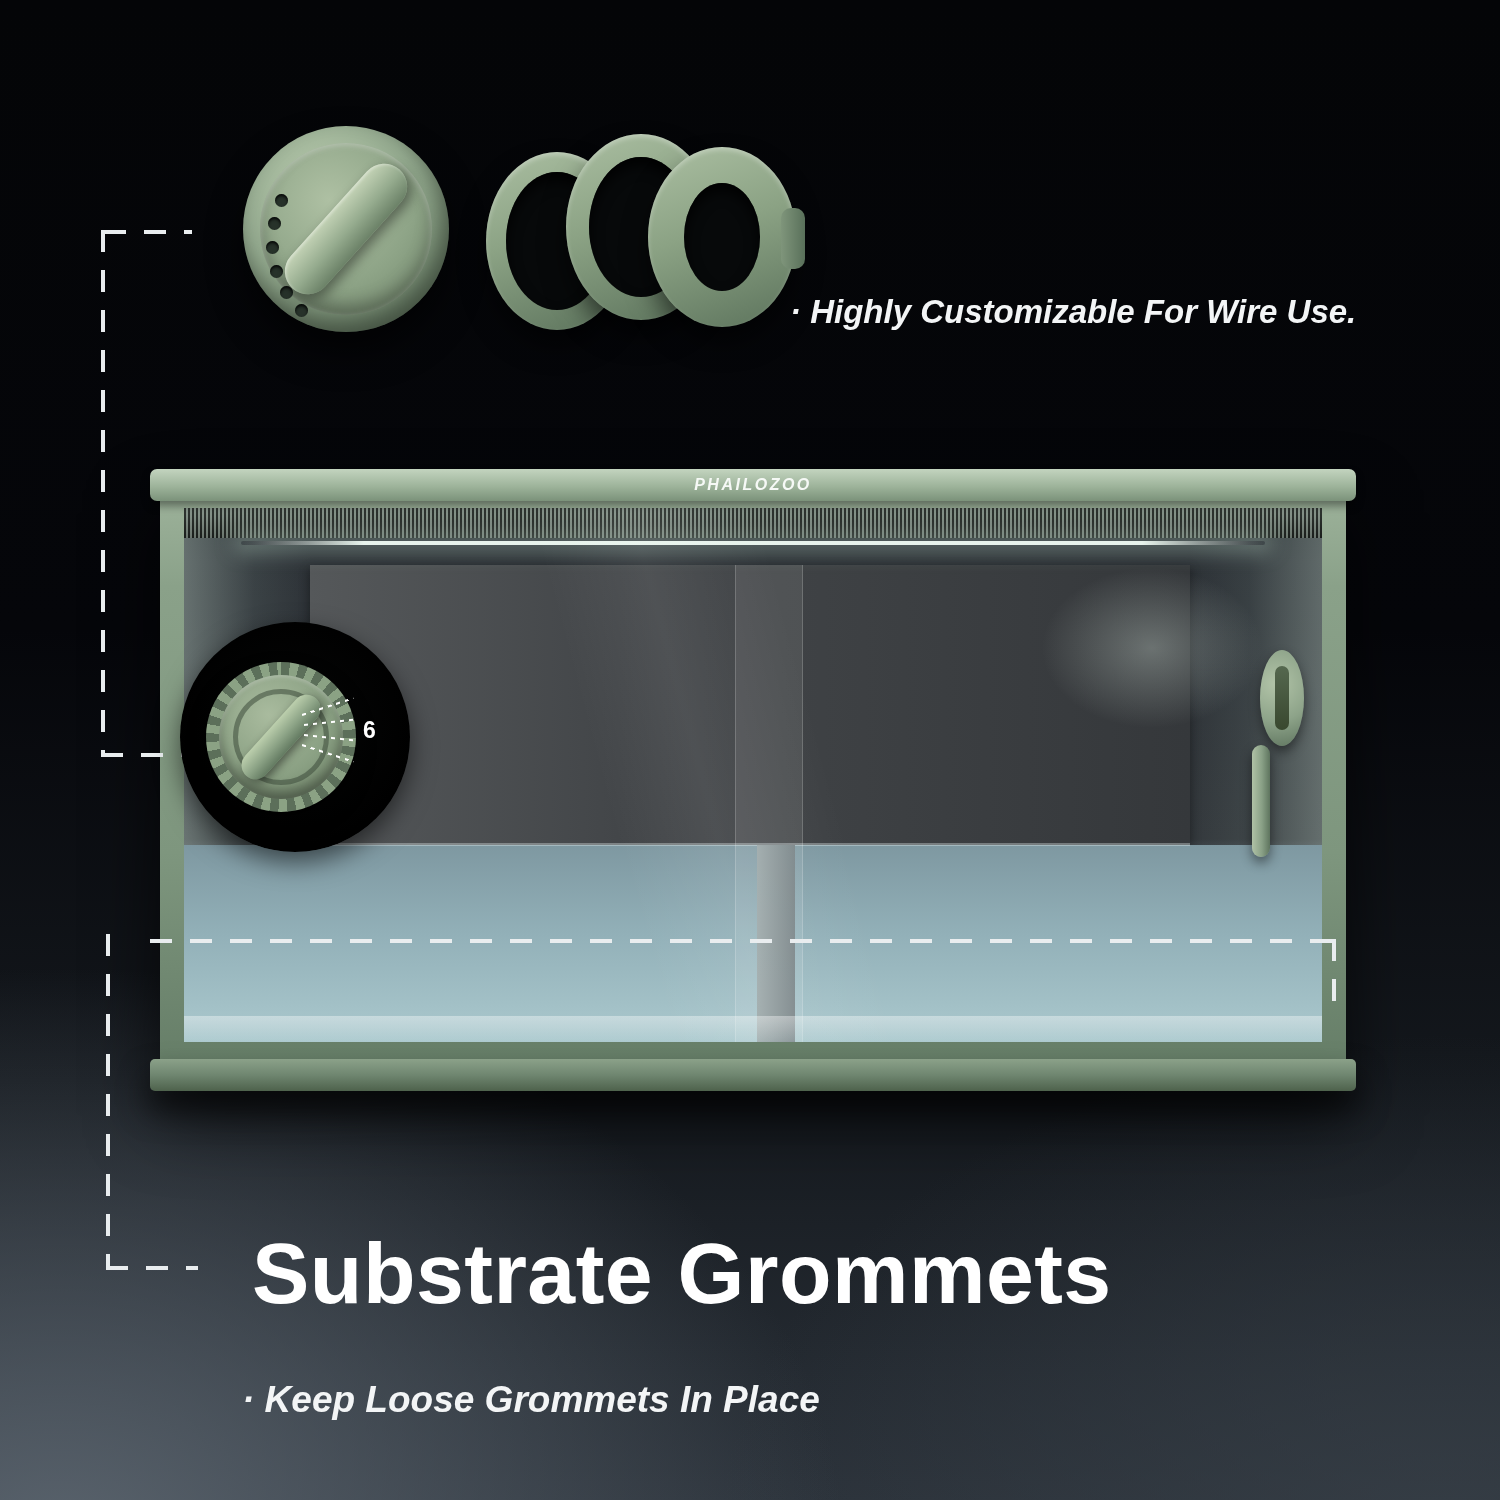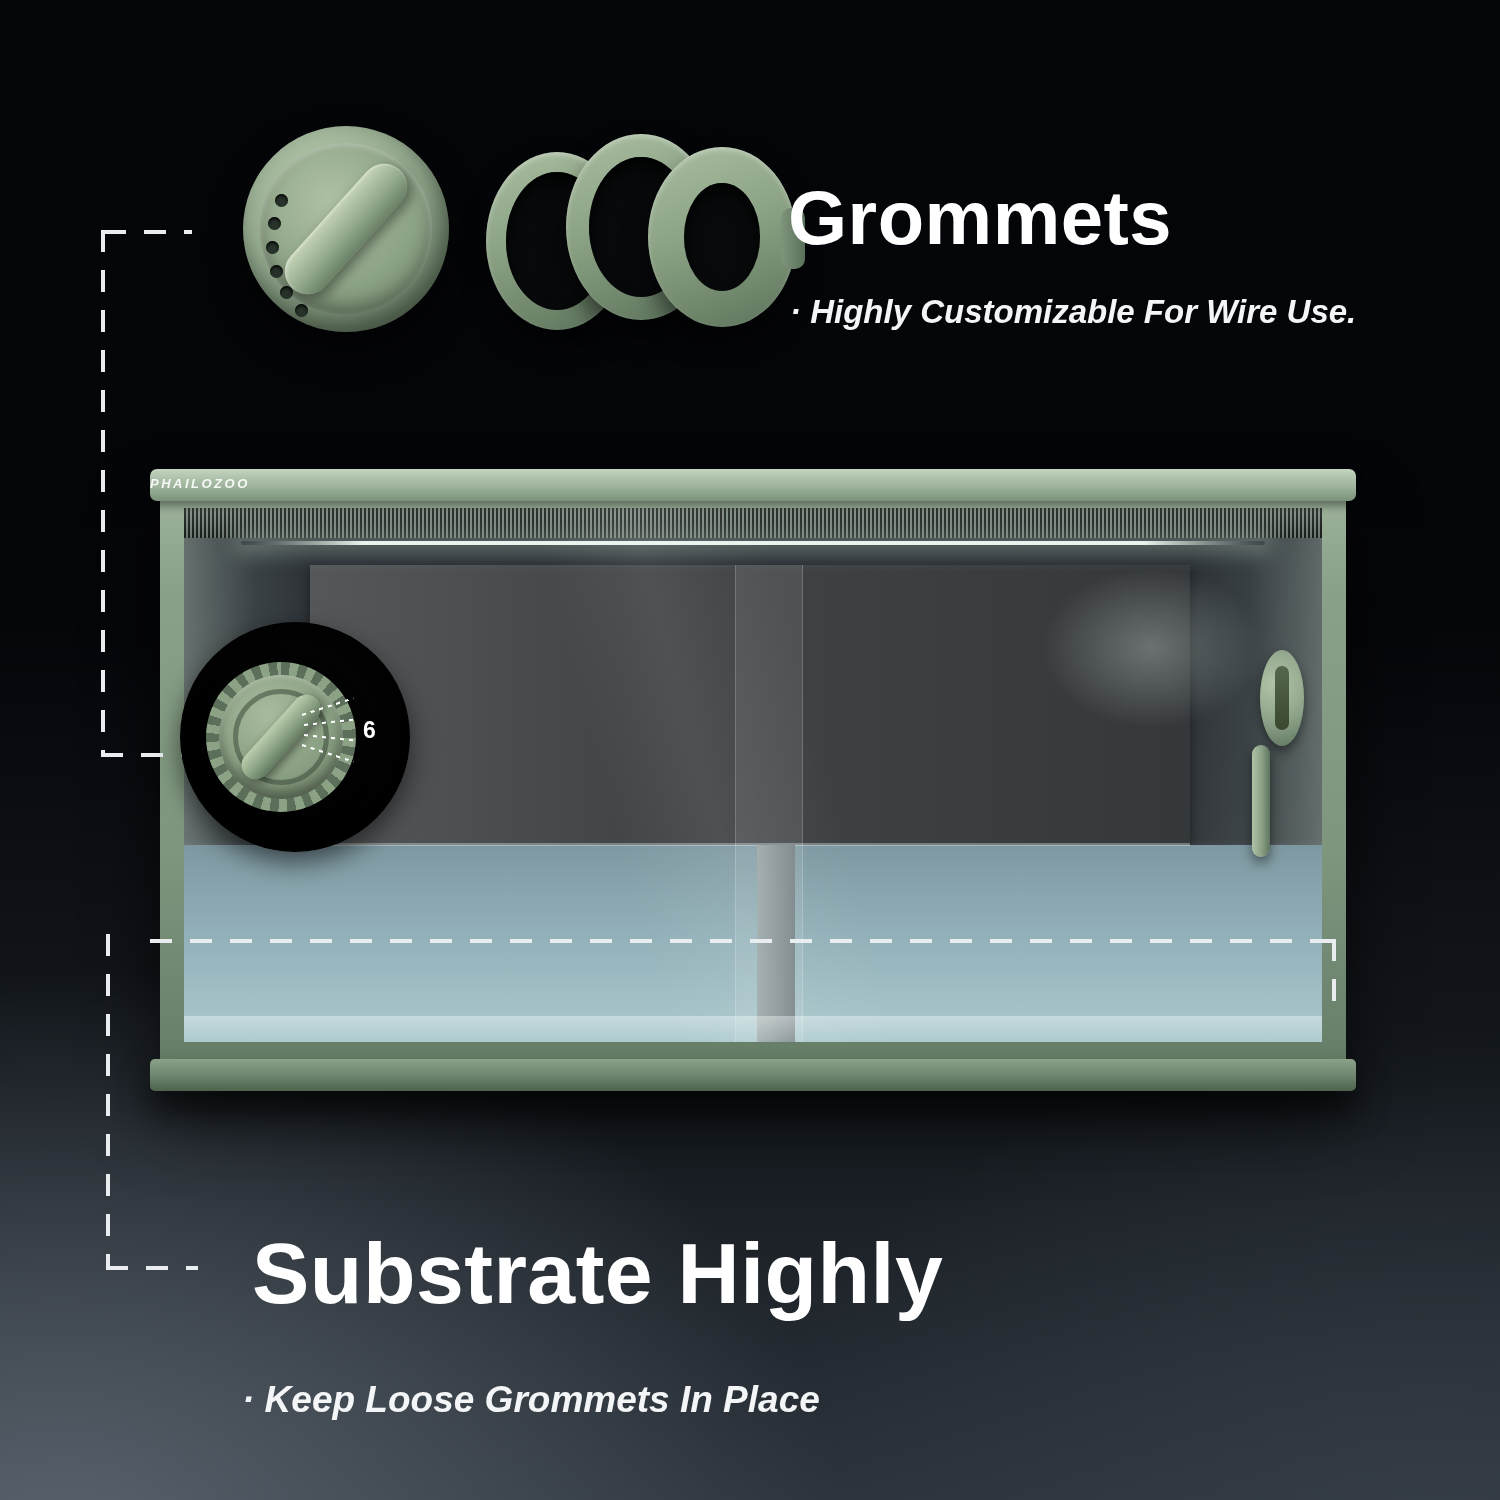--- a/index.html
+++ b/index.html
@@ -44,22 +44,22 @@
   .ring .flange{position:absolute;right:-9px;top:34%;width:24px;height:34%;border-radius:10px;
     background:linear-gradient(90deg,#7f957b,#59705a);}
   
   .enclosure{position:absolute;left:160px;top:478px;width:1186px;height:604px;z-index:4;}
   .frame{position:absolute;inset:0;border-radius:6px;
     background:linear-gradient(180deg,#a0b59d 0%,#8aa189 18%,#7e967e 62%,#647c66 100%);
     box-shadow:0 34px 70px rgba(0,0,0,.65);}
   .lid{position:absolute;left:-10px;right:-10px;top:-9px;height:32px;border-radius:7px;
     background:linear-gradient(180deg,#c3d4bf 0%,#9db39a 55%,#7b927a 100%);
     box-shadow:0 5px 9px rgba(0,0,0,.4);}
-  .brand{position:absolute;left:0;right:0;top:7px;text-align:left;
-    font-size:13px;font-weight:800;font-style:italic;letter-spacing:2.5px;color:#f6f9f6;}
+  .brand{position:absolute;left:0;right:0;top:7px;text-align:center;
+    font-size:16px;font-weight:800;font-style:italic;letter-spacing:2.5px;color:#f6f9f6;}
   .base{position:absolute;left:-10px;right:-10px;bottom:-9px;height:32px;border-radius:5px;
     background:linear-gradient(180deg,#8ba189 0%,#6f8670 50%,#4e624c 100%);
     box-shadow:0 18px 30px rgba(0,0,0,.6);}
   .interior{position:absolute;left:24px;right:24px;top:30px;bottom:40px;overflow:hidden;
     background:linear-gradient(180deg,#242a2e 0%,#2c3136 10%,#33383c 62%,#40474c 64%,#55666d 100%);}
   .mesh{position:absolute;left:0;right:0;top:0;height:30px;
     background:
       repeating-linear-gradient(90deg, rgba(0,0,0,.55) 0 2px, rgba(195,210,200,.35) 2px 4px),
       linear-gradient(180deg,#6c7a70,#39413c);}
   .light-line{position:absolute;left:5%;right:5%;top:33px;height:4px;border-radius:2px;
@@ -143,21 +143,20 @@
     <div class="ring-hole" style="inset:20px;"></div>
   </div>
   <div class="ring" style="left:566px;top:134px;width:150px;height:186px;">
     <div class="ring-hole" style="inset:23px;"></div>
   </div>
   <div class="ring" style="left:648px;top:147px;width:148px;height:180px;">
     <div class="ring-hole" style="inset:36px;"></div>
     <div class="flange"></div>
   </div>
 
-  <div class="title" style="left:788px;top:180px;font-size:76px;">Grommets</div>
   <div class="bullet" style="left:790px;top:292px;font-size:33px;">· Highly Customizable For Wire Use.</div>
 
   <div class="enclosure">
     <div class="frame"></div>
     <div class="interior">
       <div class="glass-left"></div>
       <div class="glass-right"></div>
       <div class="back-panel"></div>
       <div class="lower-glass"></div>
       <div class="lower-edge"></div>
@@ -185,16 +184,16 @@
       <div class="inner-ring"></div>
       <div class="handle"></div>
     </div>
     <div class="ray" style="left:122px;top:92px;transform:rotate(-18deg);"></div>
     <div class="ray" style="left:124px;top:102px;transform:rotate(-6deg);"></div>
     <div class="ray" style="left:124px;top:112px;transform:rotate(6deg);"></div>
     <div class="ray" style="left:122px;top:122px;transform:rotate(18deg);"></div>
     <div class="inset-label">6</div>
   </div>
 
-  <div class="title" style="left:252px;top:1230px;font-size:86px;">Substrate Highly</div>
+  <div class="title" style="left:252px;top:1230px;font-size:86px;">Substrate Grommets</div>
   <div class="bullet" style="left:242px;top:1378px;font-size:37px;">· Keep Loose Grommets In Place</div>
 
 </div>
 
 </body></html>

